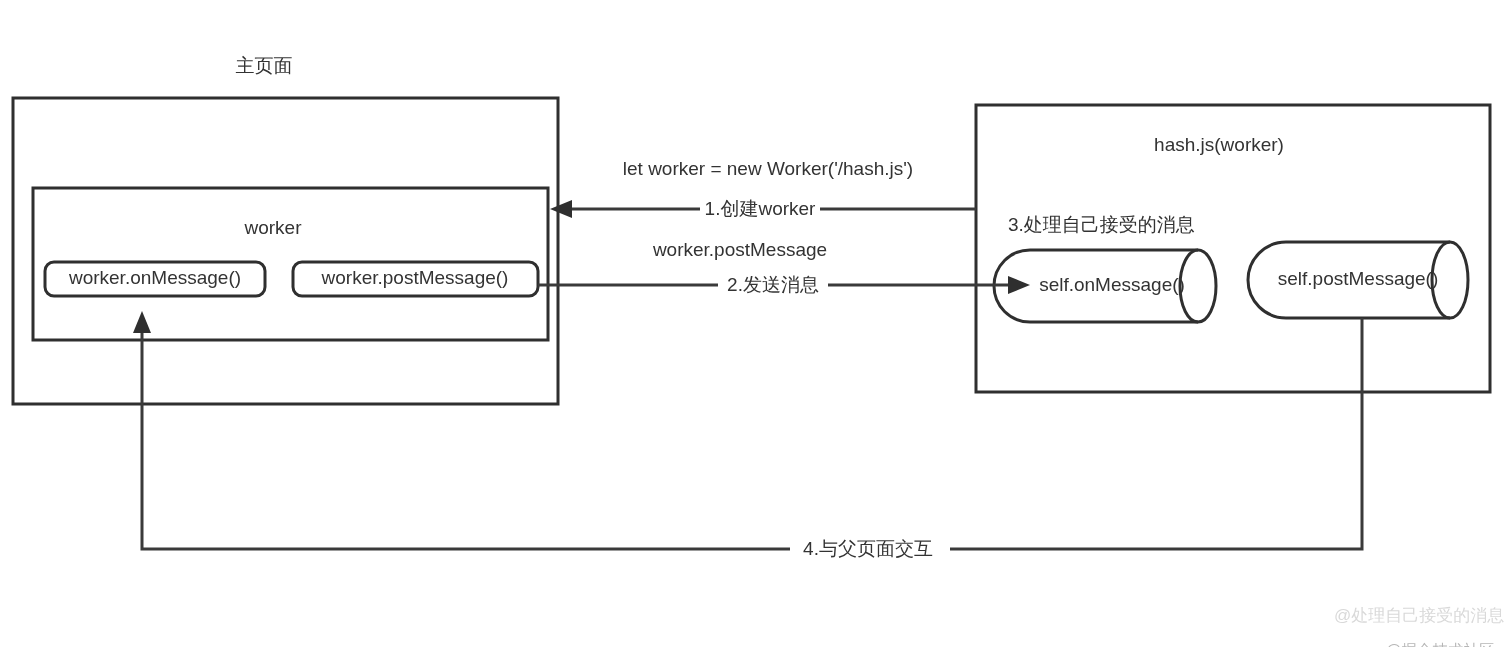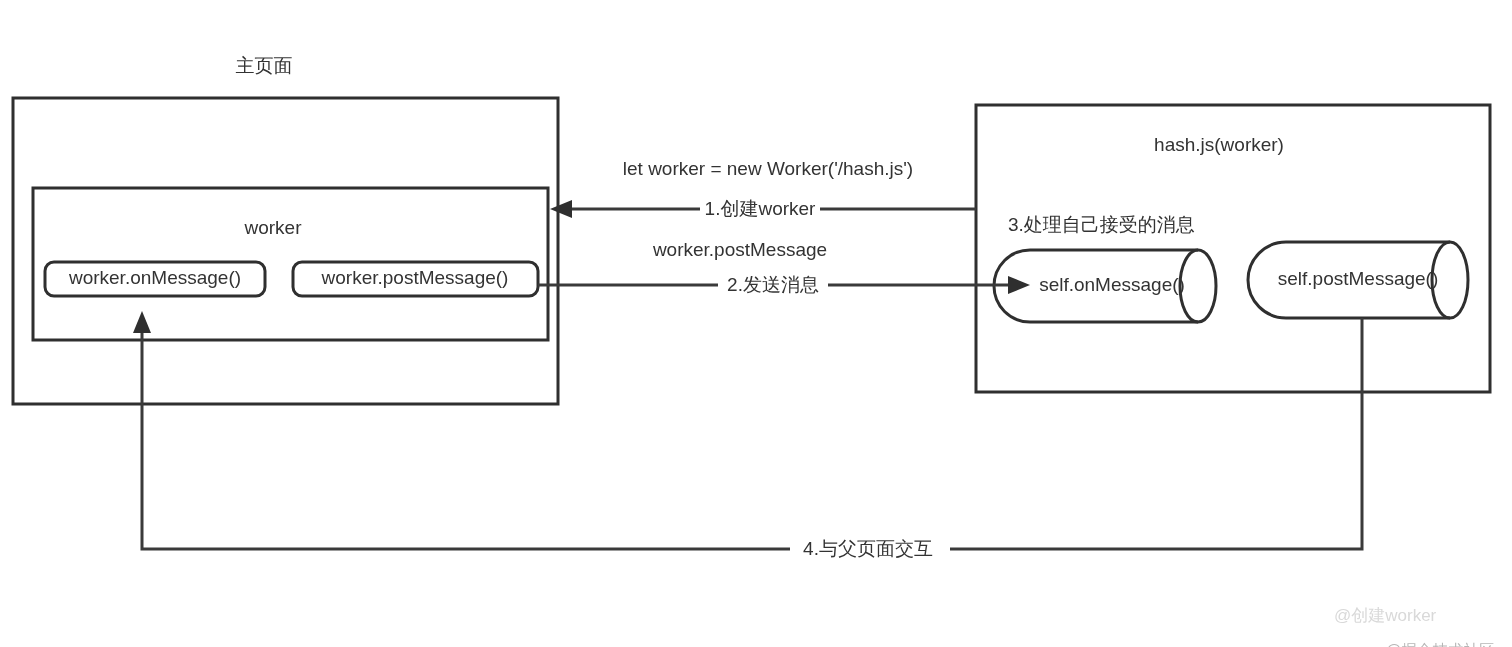--- a/index.html
+++ b/index.html
@@ -151,16 +151,16 @@
 
     <g>
       <path class="conn-line" d="M 1362 318 L 1362 549 L 142 549 L 142 329"></path>
       <polygon class="arrow-head" points="142,311 133,333 151,333"></polygon>
       <rect class="label-bg" x="790" y="537" width="160" height="25"></rect>
     </g>
     <text class="label-on-line" x="868" y="550">4.与父页面交互</text>
 
   </svg>
 
-  <div class="watermark watermark-back">@创建worker</div>
+  <div class="watermark watermark-back">@处理自己接受的消息</div>
   <div class="watermark watermark-front">@掘金技术社区</div>
 
 </div>
 
 </body></html>

